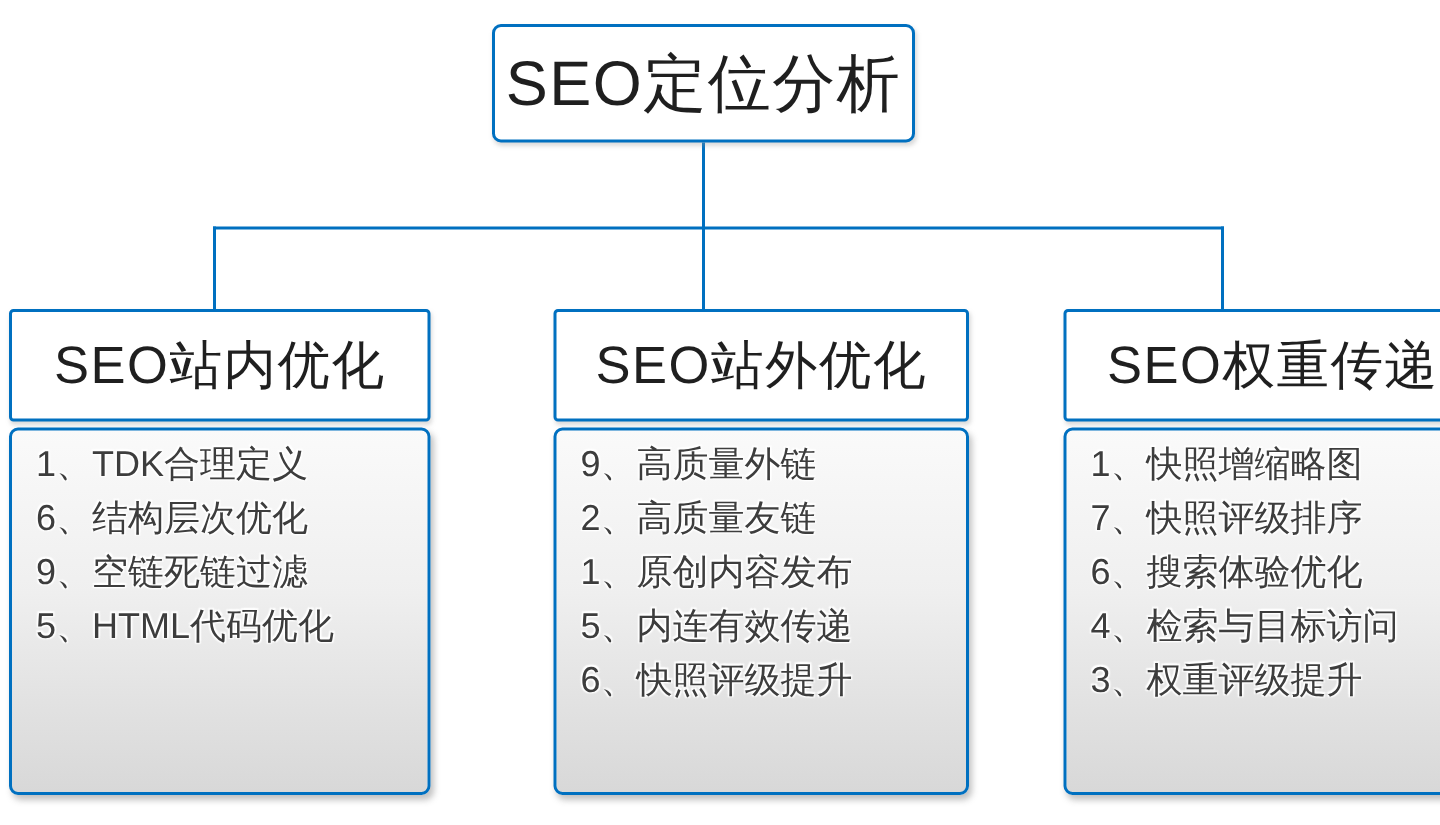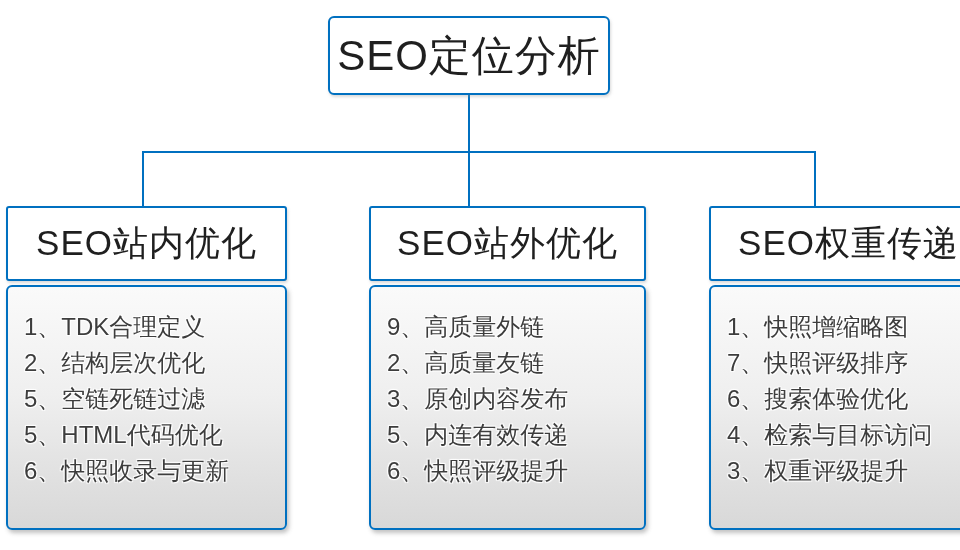--- a/index.html
+++ b/index.html
@@ -57,21 +57,21 @@
   }
 
   .card {
     position: relative;
     margin-top: 4px;
     width: 100%; height: 245px;
     border: 2px solid var(--accent, #0070C0);
     border-radius: 6px;
     background: linear-gradient(180deg, #fafafa 0%, #efefef 45%, #e2e2e2 75%, #d8d8d8 100%);
     box-shadow: 2px 3px 4px rgba(120,120,120,0.45);
-    padding: 22px 8px 0 16px;
+    padding: 5px 8px 0 16px;
   }
   .item {
     font-size: 24px;
     line-height: 36px;
     color: #3d3d3d;
     white-space: nowrap;
     text-shadow:
       1px 1px 1px #ffffff,
      -1px -1px 1px #ffffff,
       1px -1px 1px #ffffff,
@@ -94,35 +94,34 @@
   <div class="node top-node">
     <span class="node-title">SEO定位分析</span>
   </div>
 
   <div class="col col-0">
     <div class="branch-head">
       <span class="branch-title">SEO站内优化</span>
     </div>
     <div class="card">
       <div class="item">1、TDK合理定义</div>
-      <div class="item">2、结构层次优化</div>
-      <div class="item">5、空链死链过滤</div>
+      <div class="item">6、结构层次优化</div>
+      <div class="item">9、空链死链过滤</div>
       <div class="item">5、HTML代码优化</div>
-      <div class="item">6、快照收录与更新</div>
     </div>
   </div>
 
   <div class="col col-1">
     <div class="branch-head">
       <span class="branch-title">SEO站外优化</span>
     </div>
     <div class="card">
       <div class="item">9、高质量外链</div>
       <div class="item">2、高质量友链</div>
-      <div class="item">3、原创内容发布</div>
+      <div class="item">1、原创内容发布</div>
       <div class="item">5、内连有效传递</div>
       <div class="item">6、快照评级提升</div>
     </div>
   </div>
 
   <div class="col col-2">
     <div class="branch-head">
       <span class="branch-title">SEO权重传递</span>
     </div>
     <div class="card">

